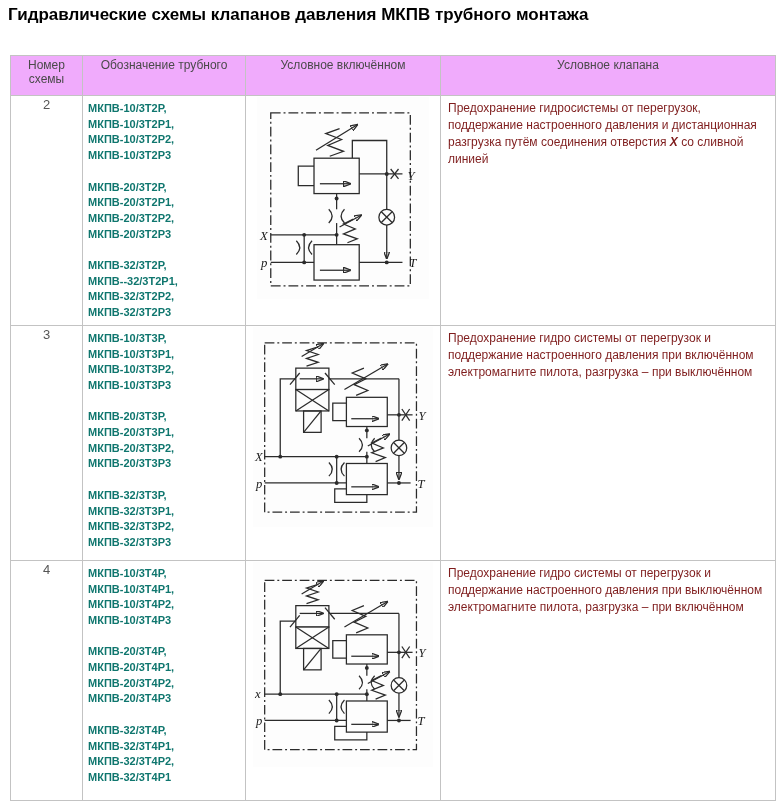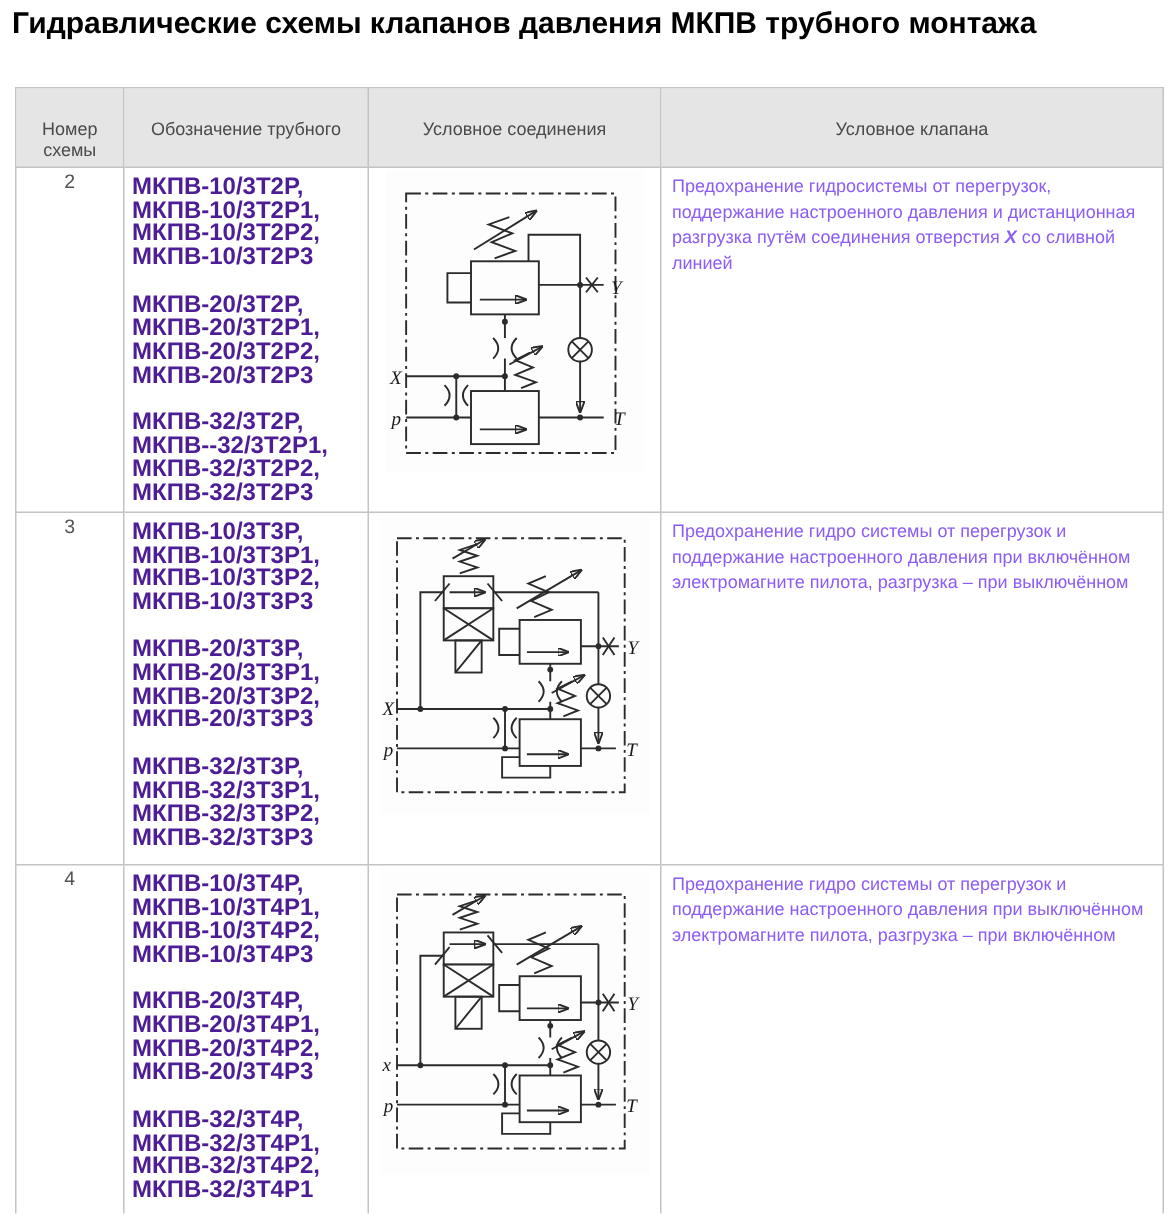--- a/index.html
+++ b/index.html
@@ -1,25 +1,25 @@
 <!DOCTYPE html>
 <html><head>
 <meta charset="utf-8">
 <style>
   * { box-sizing: border-box; }
   html,body { margin:0; padding:0; background:#fff; }
   body { width:782px; height:809px; font-family:"Liberation Sans",sans-serif; overflow:hidden; }
-  .title { font-size:20px; font-weight:bold; color:#000; margin:5px 0 0 8px; }
+  .title { font-size:17px; font-weight:bold; color:#000; margin:5px 0 0 8px; }
   table.valves { border-collapse:collapse; table-layout:fixed; width:765px; margin:30px 7px 0 10px; }
   table.valves th, table.valves td { border:1px solid #c3c3c3; vertical-align:top; overflow:hidden; }
-  table.valves th { background:#e5e5e5; color:#4a4a4a; font-weight:normal; font-size:12px; text-align:center; padding:20px 4px 4px 4px; height:40px; }
+  table.valves th { background:#f0abfc; color:#4a4a4a; font-weight:normal; font-size:12px; text-align:center; padding:2px 4px 4px 4px; height:40px; }
   td.cell-num { text-align:center; vertical-align:middle; color:#555; font-size:13px; }
-  td.cell-desig { font-weight:bold; color:#4c1d95; font-size:16px; line-height:15.7px; padding:5px 4px 4px 5px; white-space:pre-line; }
+  td.cell-desig { font-weight:bold; color:#0f766e; font-size:11px; line-height:15.7px; padding:5px 4px 4px 5px; white-space:pre-line; }
   td.cell-diagram { vertical-align:middle; text-align:center; background:#fff; }
-  td.cell-func { color:#8b5cf6; font-size:12px; line-height:17px; padding:4px 7px 4px 7px; }
+  td.cell-func { color:#7f1d1d; font-size:12px; line-height:17px; padding:4px 7px 4px 7px; }
   td.cell-func .emx { font-weight:bold; font-style:italic; }
   .diag-wrap { display:inline-block; background:#fdfdfd; }
   svg.sch { display:block; }
   svg.sch line, svg.sch polyline, svg.sch path, svg.sch rect { stroke:#2b2b2b; stroke-width:1.3; fill:none; }
   svg.sch rect.vbox { fill:#fdfdfd; }
   svg.sch circle.dot { fill:#2b2b2b; stroke:none; }
   svg.sch circle.gauge { fill:#fdfdfd; stroke:#2b2b2b; stroke-width:1.3; }
   svg.sch text { font:italic 13px "Liberation Serif",serif; fill:#1a1a1a; stroke:none; }
 </style>
 </head>
@@ -31,21 +31,21 @@
   <colgroup>
     <col style="width:72px">
       <col style="width:163px">
       <col style="width:195px">
       <col style="width:335px">
   </colgroup>
   <thead>
     <tr>
       <th>Номер схемы</th>
       <th>Обозначение трубного</th>
-      <th>Условное соединения</th>
+      <th>Условное включённом</th>
       <th>Условное клапана</th>
     </tr>
   </thead>
   <tbody>
 
     <tr style="height:227px">
       <td class="cell-num">2</td>
       <td class="cell-desig">МКПВ-10/3Т2Р,
 МКПВ-10/3Т2Р1,
 МКПВ-10/3Т2Р2,

